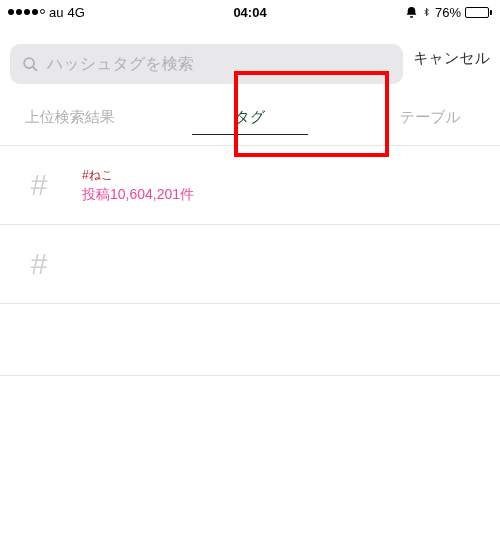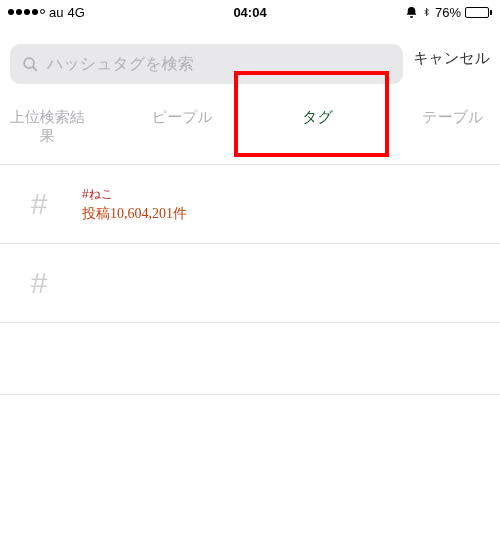--- a/index.html
+++ b/index.html
@@ -27,21 +27,21 @@
     .tab.active { color: #14532d; position: relative; }
     .tab.active::after { content: ""; position: absolute; left: 12px; right: 12px; bottom: 10px; height: 1px; background: #222; }
     
     .highlight-box { position: absolute; border: 4px solid #ff0000; pointer-events: none; top: 71px; left: 234px; width: 155px; height: 86px; }
     
     .list { }
     .row { display: flex; align-items: center; padding: 14px 14px; gap: 18px; border-bottom: 1px solid #e5e5e5; min-height: 72px; }
     .hash-icon { width: 50px; height: 50px; display: flex; align-items: center; justify-content: center; color: #cfcfd2; font-size: 30px; font-weight: 300; }
     .row-text { flex: 1; }
     .row-title { font-size: 12px; color: #b91c1c; margin-bottom: 2px; }
-    .row-sub { font-size: 14px; color: #c2410c; font-family: Liberation Serif, serif; }
+    .row-sub { font-size: 14px; color: #ec4899; }
     
     .empty-row { height: 72px; border-bottom: 1px solid #e5e5e5; }
     
     svg { display: block; }
   </style>
 </head>
 <body>
 
 <div class="status-bar">
   <div class="status-left">
@@ -83,21 +83,20 @@
           <line x1="21" y1="21" x2="15" y2="15"></line>
         </svg>
     </span>
     <span class="ph">ハッシュタグを検索</span>
   </div>
   <span class="cancel">キャンセル</span>
 </div>
 
 <div class="tabs">
   <div class="tab">上位検索結果</div>
-  <div class="tab">ピープル</div>
   <div class="tab active">タグ</div>
   <div class="tab">テーブル</div>
 </div>
 
 <div class="list">
   <div class="row">
     <div class="hash-icon">#</div>
     <div class="row-text">
       <div class="row-title">#ねこ</div>
       <div class="row-sub">投稿10,604,201件</div>

